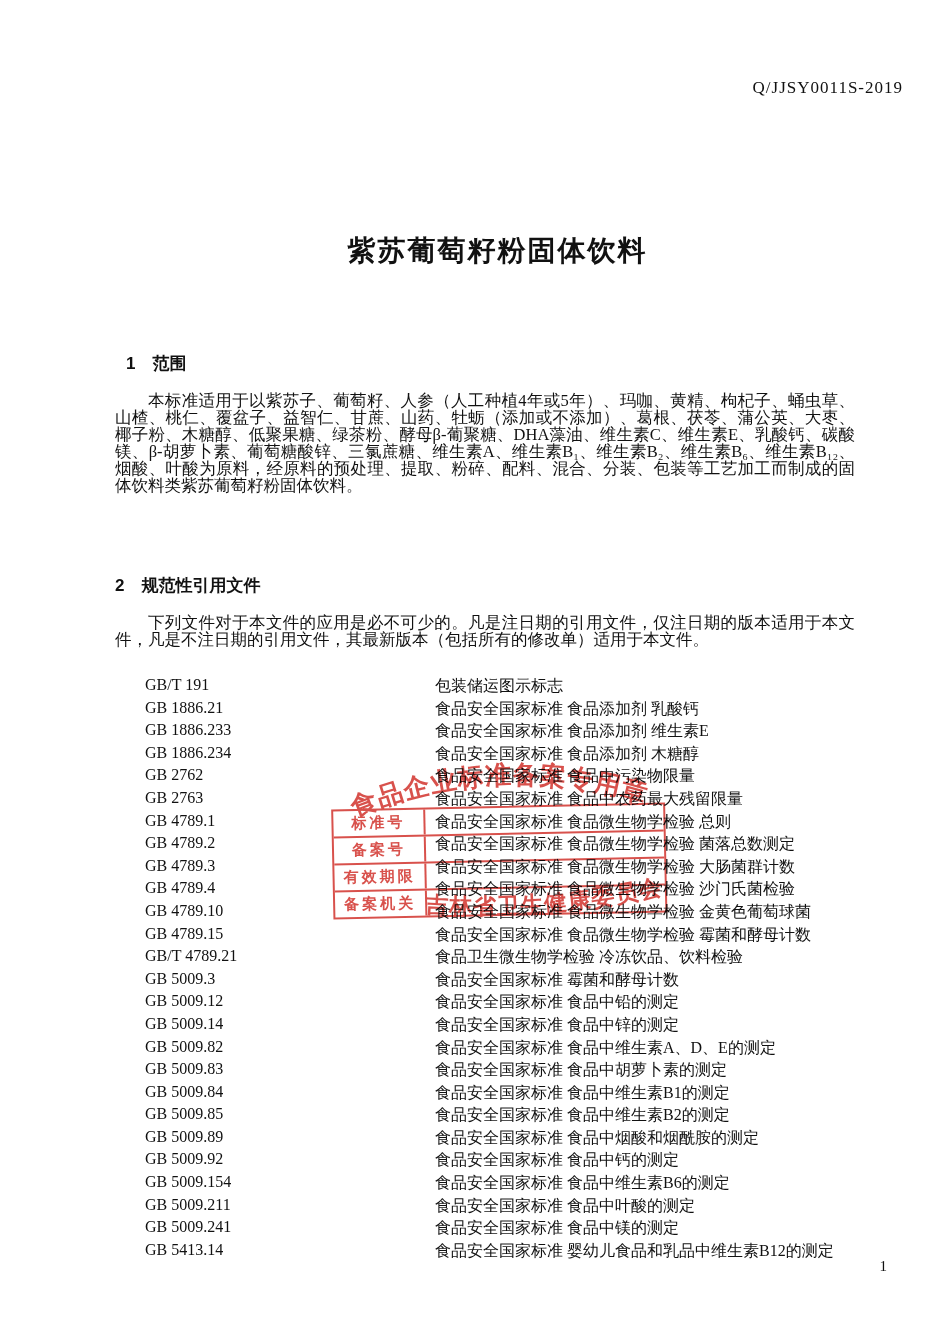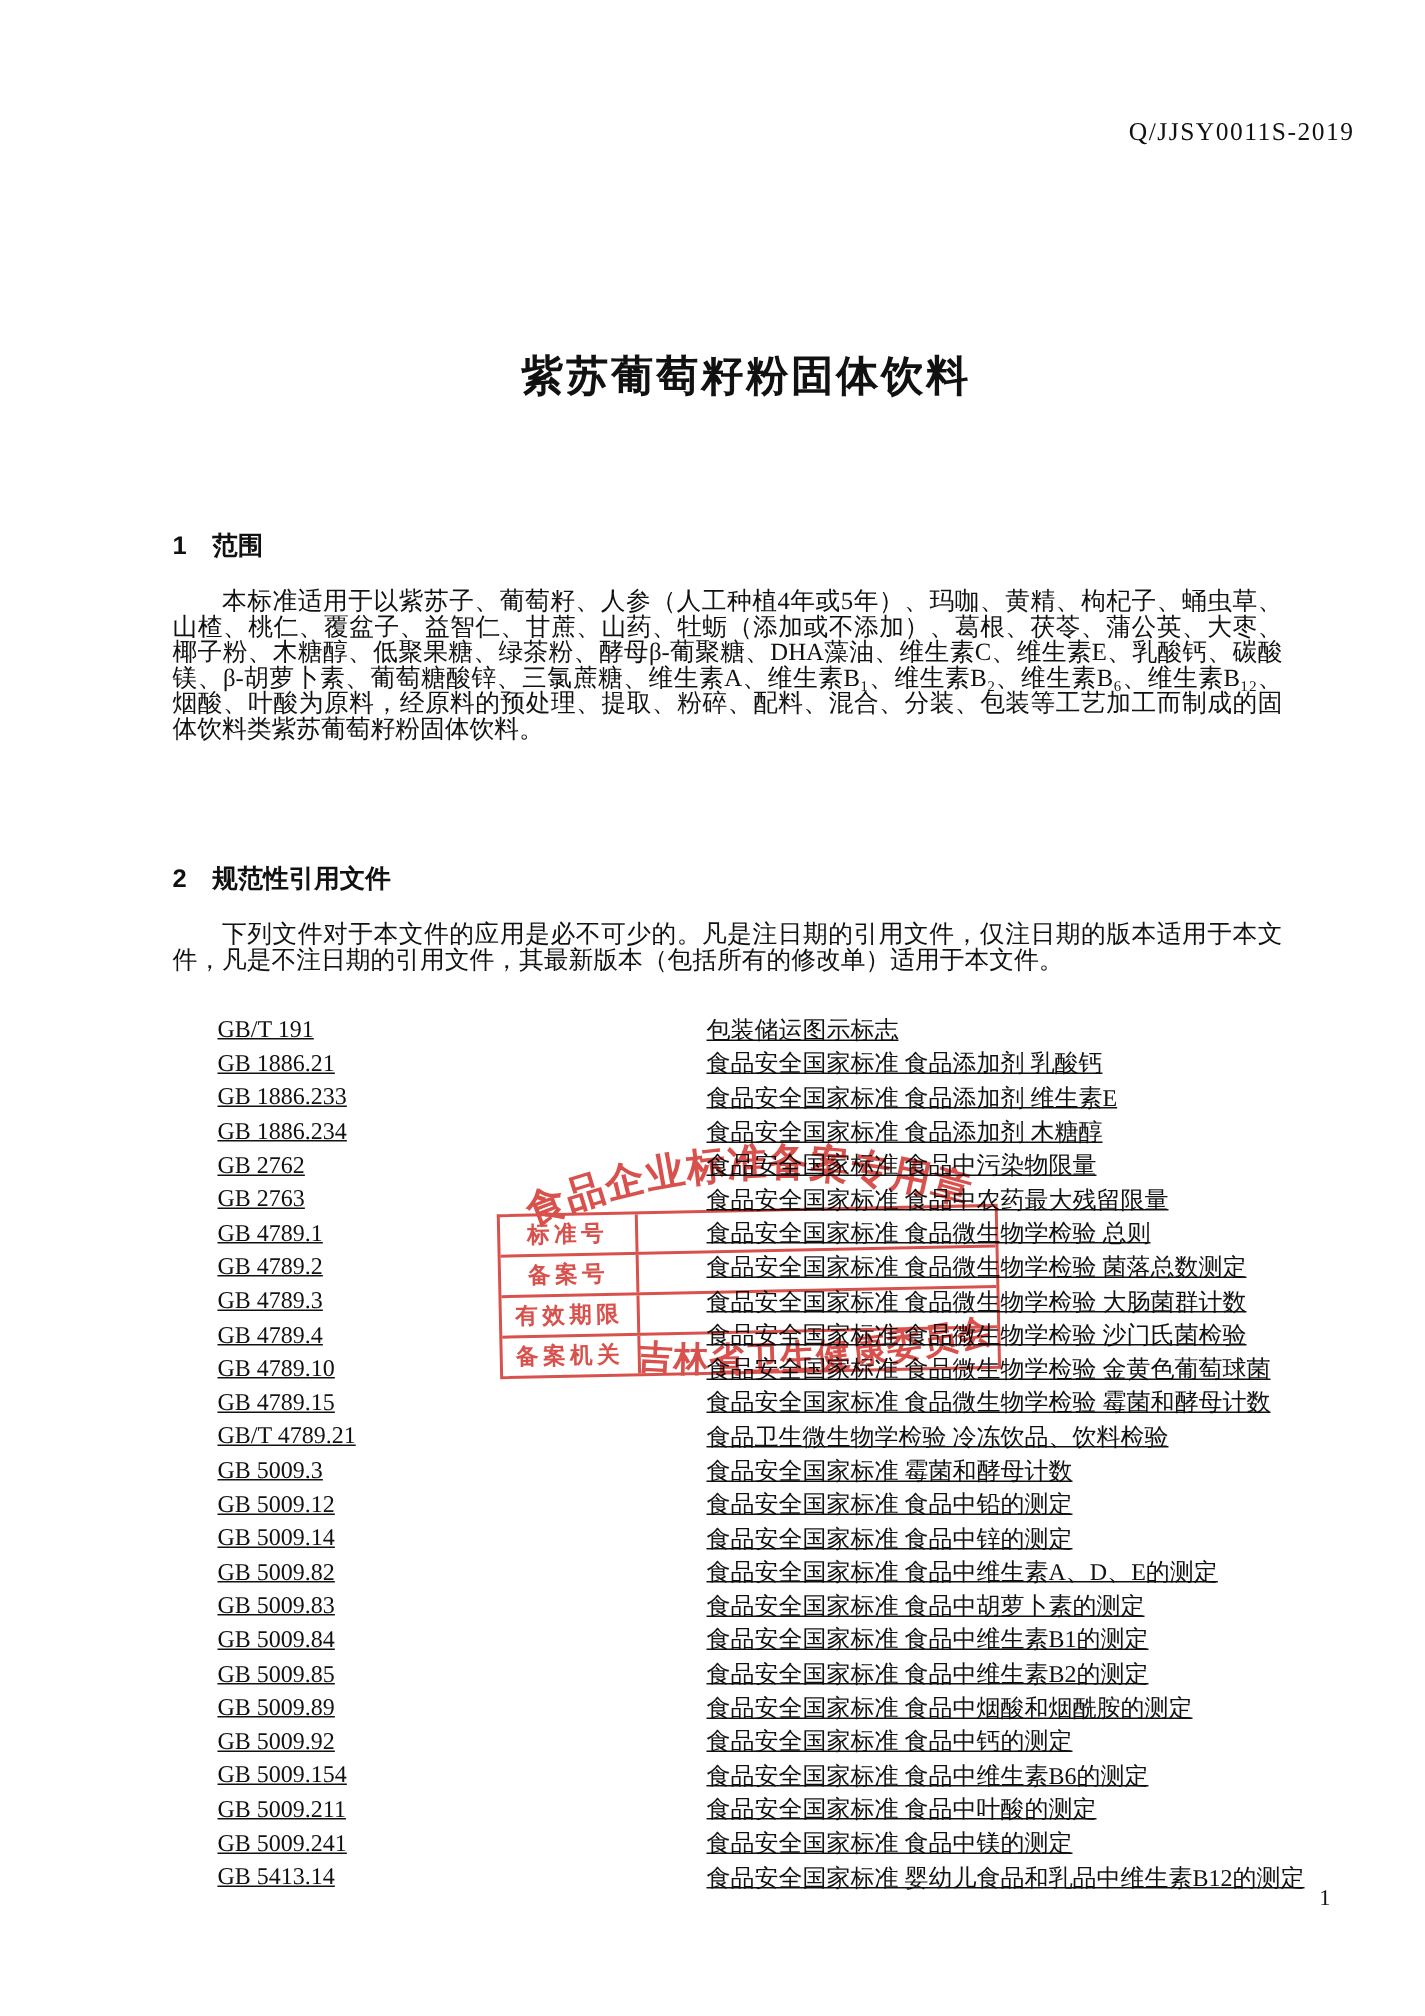--- a/index.html
+++ b/index.html
@@ -43,21 +43,21 @@
   }
 
   .section-heading {
     position: absolute;
     left: 115px;
     margin: 0;
     font-size: 17px;
     font-weight: bold;
     font-family: "Liberation Sans", "DejaVu Sans", sans-serif;
   }
-  #sec1-heading { top: 352px; }
+  #sec1-heading { top: 352px; margin-left: 11px; }
   #sec2-heading { top: 574px; }
 
   .body-para {
     position: absolute;
     left: 115px;
     width: 740px;
     margin: 0;
     font-size: 16.5px;
     line-height: 17px;
     text-align: justify;
@@ -69,34 +69,32 @@
   .ref-list {
     position: absolute;
     left: 115px;
     top: 676px;
     width: 740px;
     font-size: 16px;
   }
   .ref-row {
     display: flex;
     height: 22.6px;
-    align-items: center;
+    align-items: flex-start;
     white-space: nowrap;
-    text-decoration: underline;
   }
   .ref-code {
     flex: none;
     width: 320px;
     padding-left: 30px;
     box-sizing: border-box;
   }
   .ref-title {
     flex: 1;
     overflow: visible;
-    margin-left: 36px;
   }
 
   .page-number {
     position: absolute;
     top: 1258px;
     right: 108px;
     font-size: 15px;
   }
 
   

